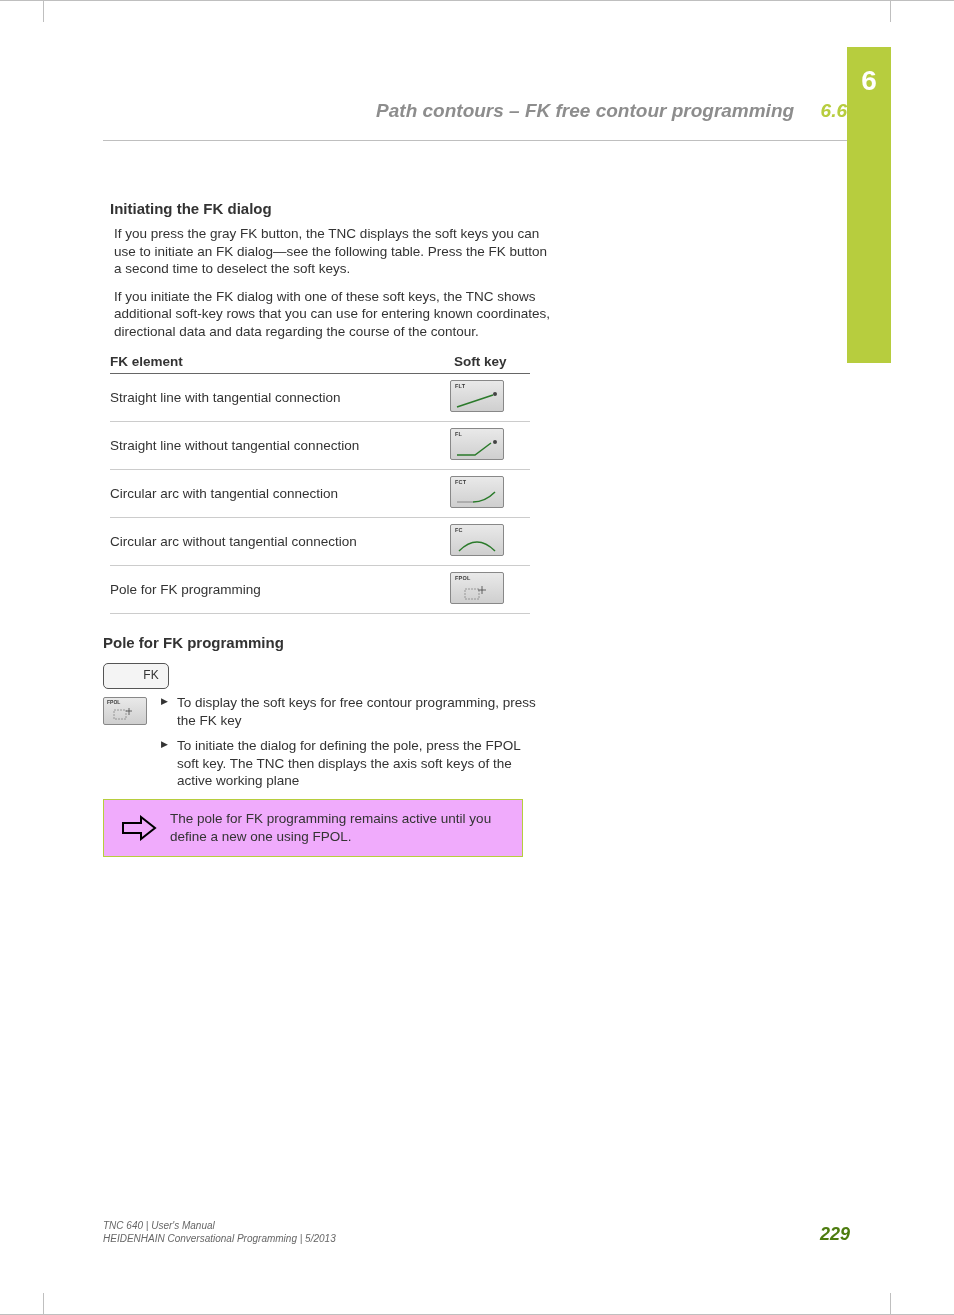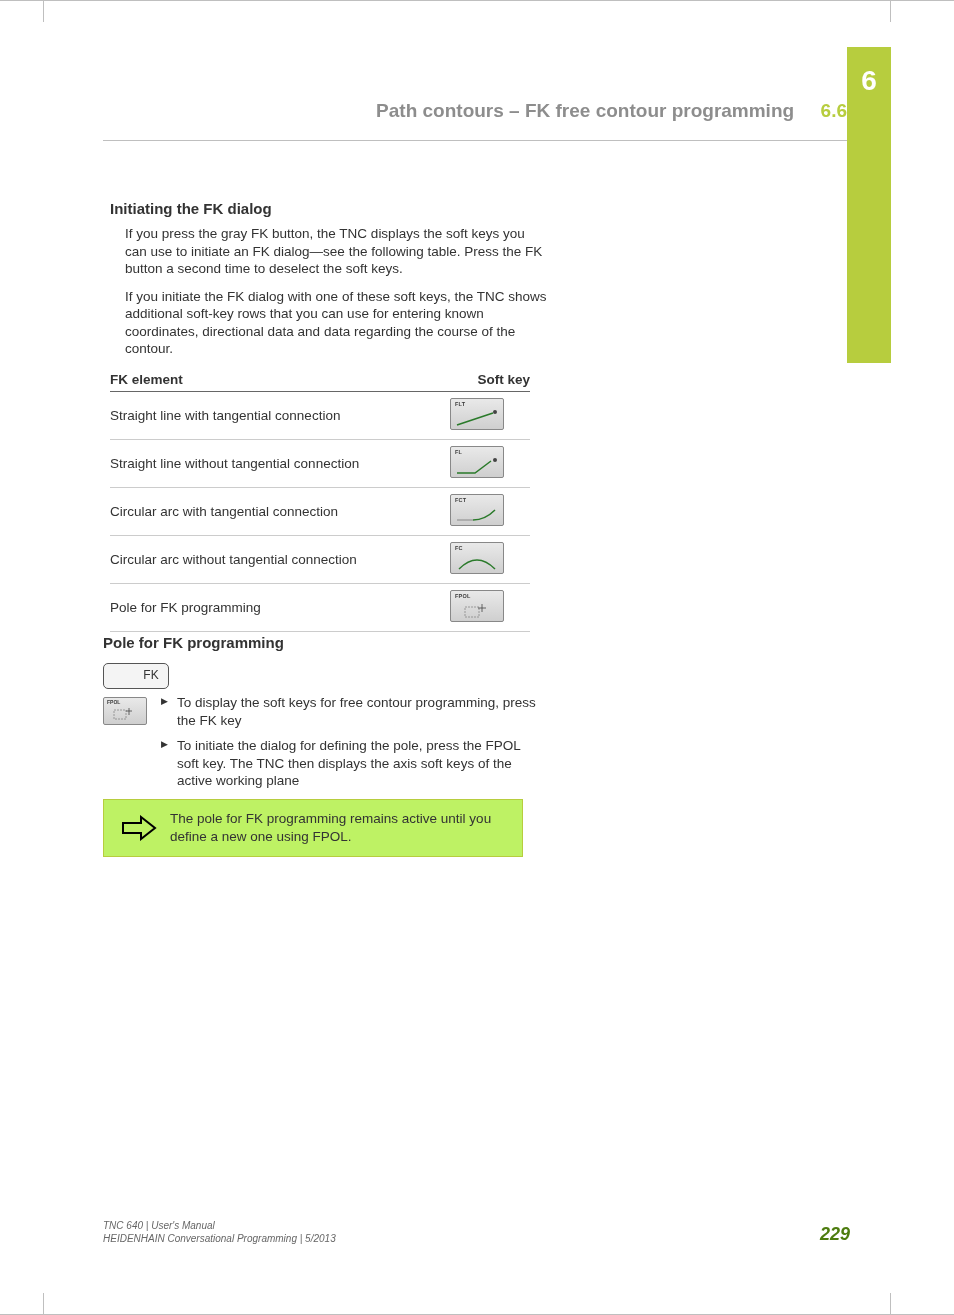--- a/index.html
+++ b/index.html
@@ -37,20 +37,21 @@
   }
 
   .page-header {
     position: absolute;
     left: 103px;
     right: 107px;
     top: 100px;
     height: 40px;
     border-bottom: 1px solid #bfbfbf;
     text-align: right;
+    font-style: italic;
   }
   .page-header .title {
     display: inline-block;
     font-size: 19px;
     font-weight: bold;
     color: #8d8d8d;
     vertical-align: baseline;
   }
   .page-header .secnum {
     display: inline-block;
@@ -69,37 +70,37 @@
   }
   .content h3 {
     font-size: 15px;
     font-weight: bold;
     margin: 0 0 8px 0;
     color: #333;
   }
   .content p {
     font-size: 13.5px;
     line-height: 1.3;
-    margin: 0 0 10px 15px;
+    margin: 0 0 10px 4px;
     color: #333;
   }
 
   table.fk {
     width: 420px;
     border-collapse: collapse;
     margin-top: 6px;
   }
   table.fk th {
     text-align: left;
     font-size: 13.5px;
     font-weight: bold;
     padding: 4px 0;
     border-bottom: 1px solid #666;
   }
-  table.fk th.sk { text-align: right; padding-left: 4px; }
+  table.fk th.sk { text-align: left; padding-left: 4px; }
   table.fk td {
     border-bottom: 1px solid #ccc;
     padding: 6px 0;
     vertical-align: middle;
     font-size: 13.5px;
   }
   table.fk td.desc { width: 340px; }
   table.fk td.key  { width: 80px; }
 
   .softkey {
@@ -190,21 +191,21 @@
     color: #333;
   }
 
   .note {
     position: absolute;
     left: 103px;
     top: 800px;
     width: 420px;
     border: 1px solid #b7cd3e;
     border-top: none;
-    background: #bef264;
+    background: #f0abfc;
     box-sizing: border-box;
     padding: 10px 10px 10px 10px;
     display: flex;
     align-items: center;
   }
   .note-rule {
     position: absolute;
     left: 103px;
     top: 799px;
     width: 420px;

